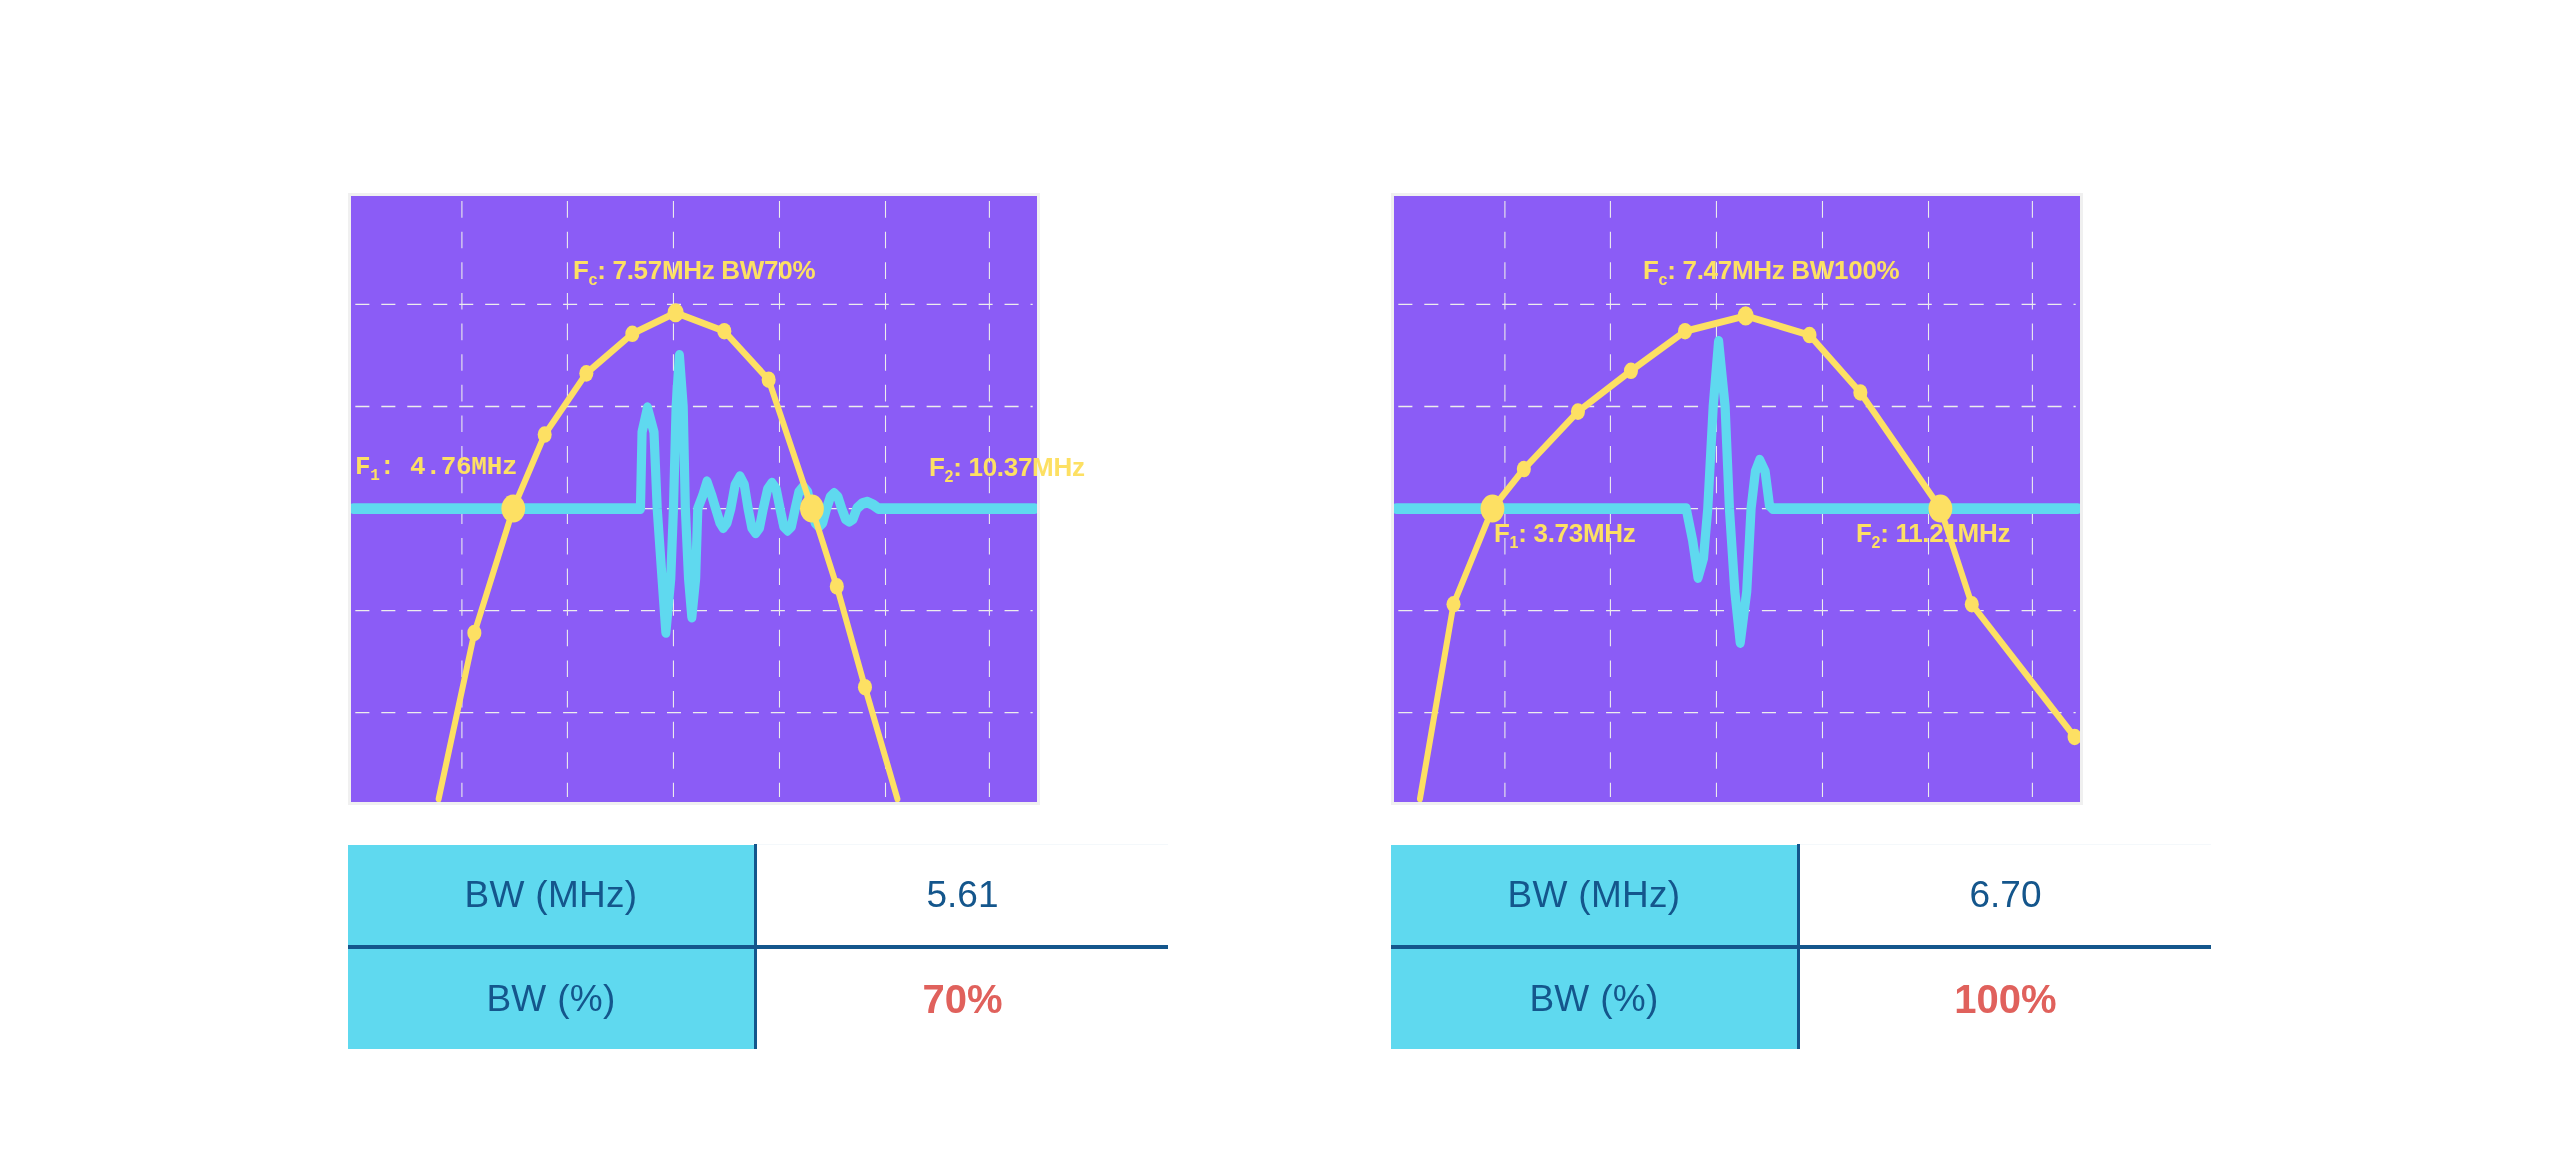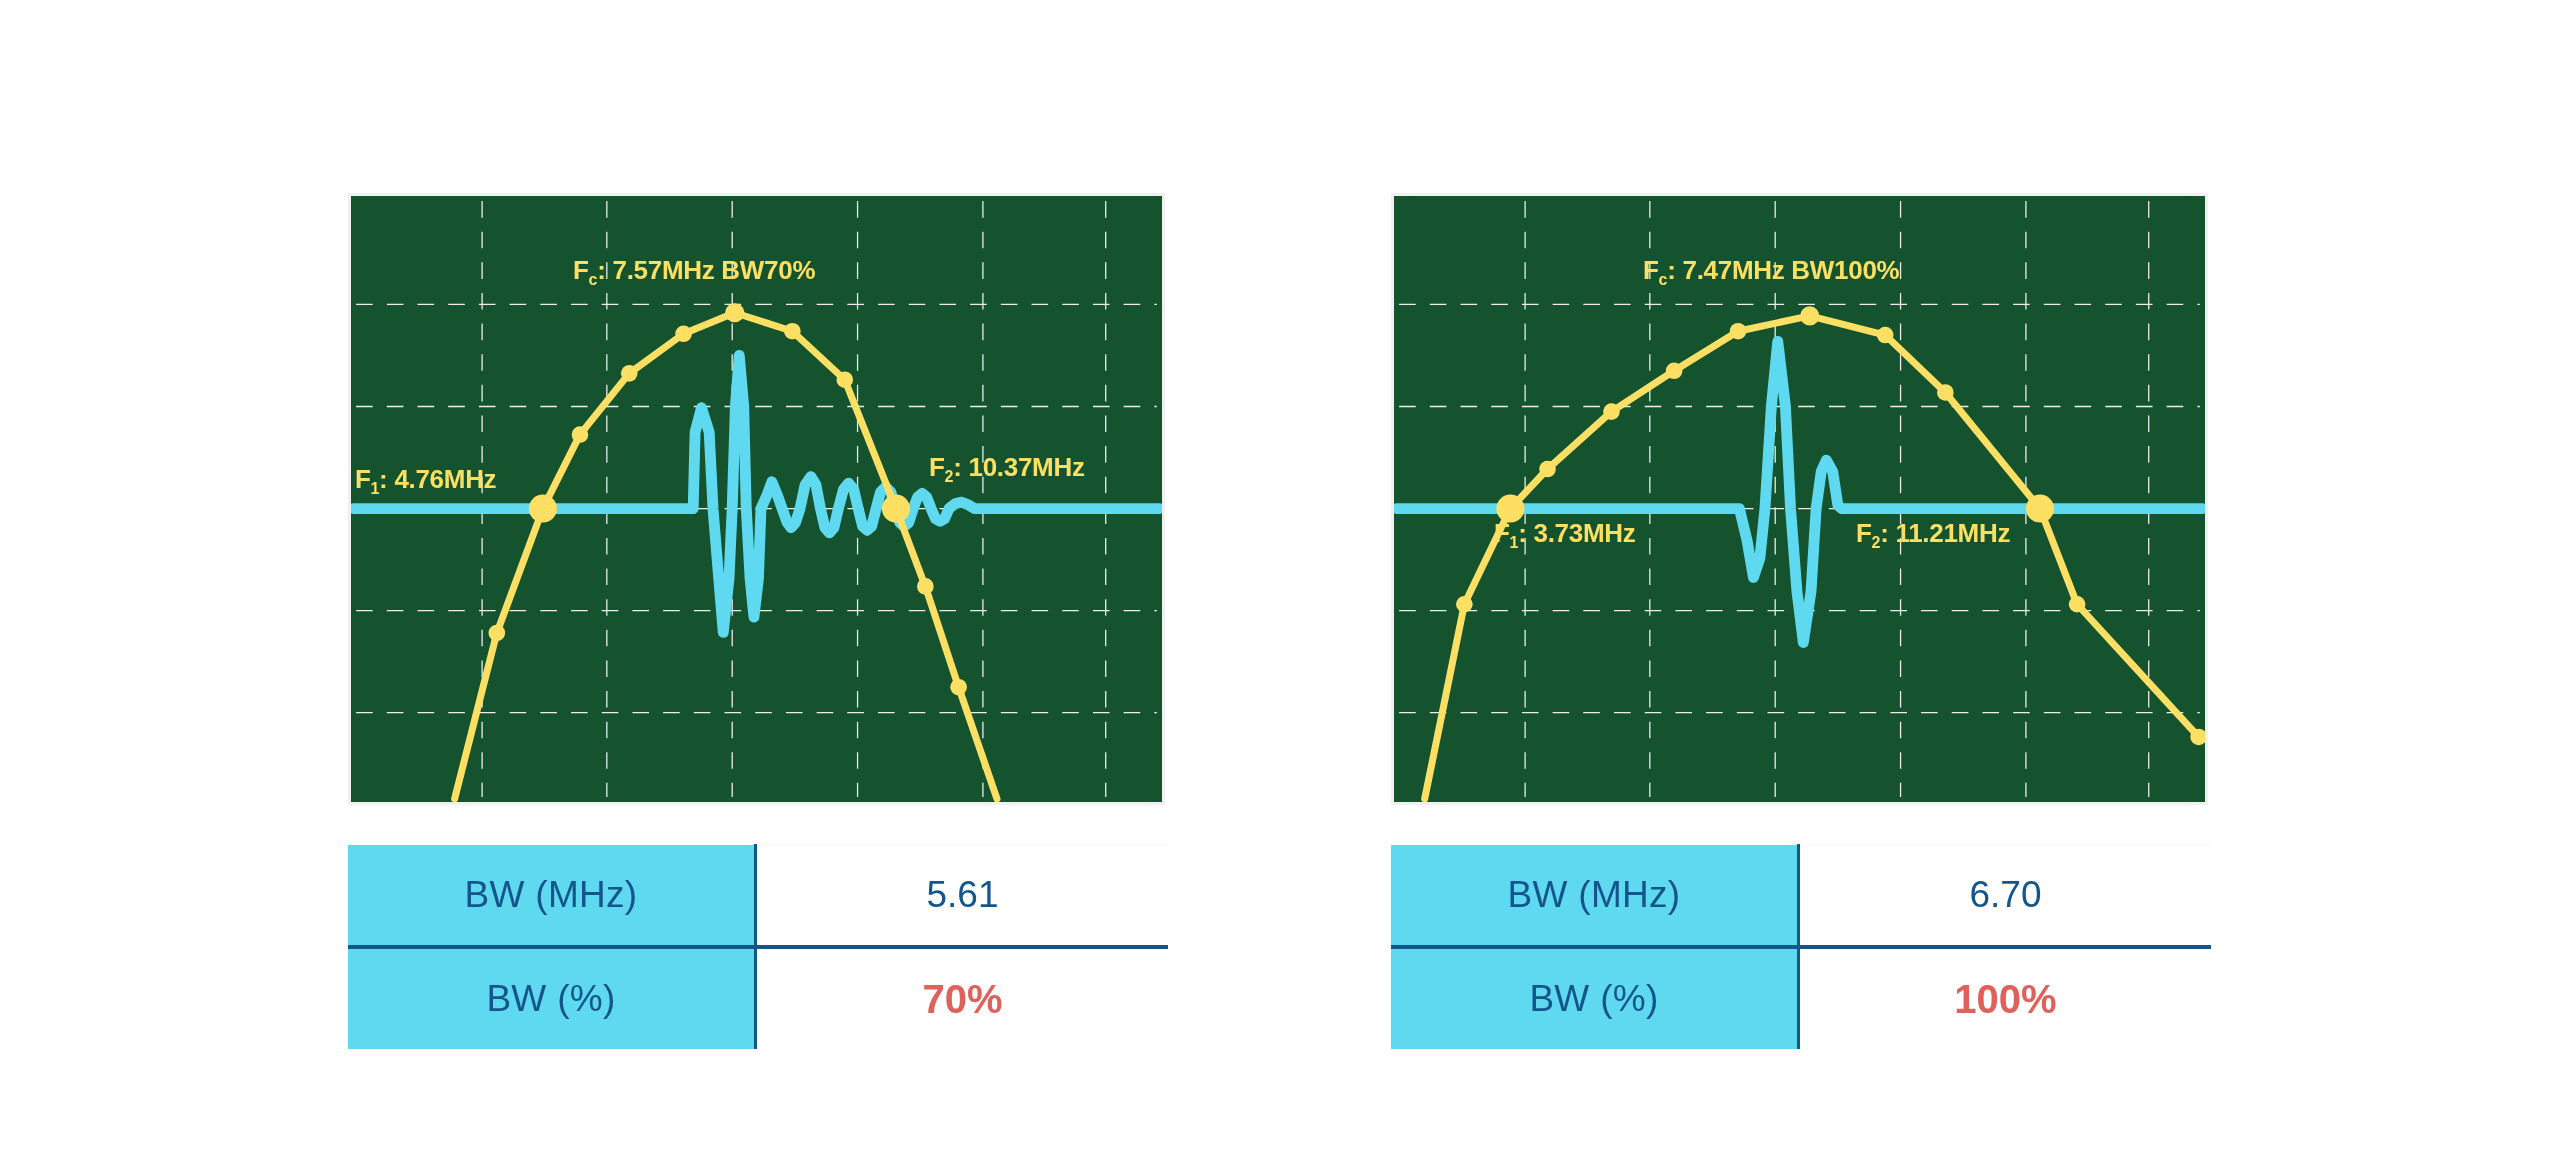--- a/index.html
+++ b/index.html
@@ -24,23 +24,23 @@
   .panel {
     position: absolute;
     width: 824px;
   }
   .panel-left  { left: 348px;  top: 193px; }
   .panel-right { left: 1391px; top: 193px; }
 
   
   .plot-frame {
     position: relative;
-    width: 817px;
+    width: 692px;
     height: 612px;
-    background: #14532d;
+    background: #8b5cf6;
     border: 3.9px solid #f0f0f0;
     box-sizing: border-box;
   }
   .plot-svg {
     position: absolute;
     left: 0; top: 0;
     width: 100%;
     height: 100%;
     display: block;
   }
@@ -161,22 +161,22 @@
           <circle cx="300" cy="490" r="22" fill="#FDE063"></circle>
           <circle cx="852" cy="490" r="22" fill="#FDE063"></circle>
         </g>
       </svg>
 
       <div style="position:absolute; left:222px; top:59px; font-size:26px; font-weight:bold;
                   color:#FDE063; white-space:nowrap; letter-spacing:-0.3px;">
         <span>F</span><sub style="font-size:16px;">c</sub><span>: 7.57MHz BW70%</span>
       </div>
 
-      <div style="position:absolute; left:3.9px; top:268px; font-size:26px; font-weight:bold;
-                  color:#FDE063; white-space:nowrap; letter-spacing:-0.3px;">
+      <div style="position:absolute; left:3.9px; top:256px; font-size:26px; font-weight:bold;
+                  color:#FDE063; white-space:nowrap; letter-spacing:-0.3px;font-family:Liberation Mono, monospace;">
         <span>F</span><sub style="font-size:16px;">1</sub><span>: 4.76MHz</span>
       </div>
 
       <div style="position:absolute; left:578px; top:256px; font-size:26px; font-weight:bold;
                   color:#FDE063; white-space:nowrap; letter-spacing:-0.3px;">
         <span>F</span><sub style="font-size:16px;">2</sub><span>: 10.37MHz</span>
       </div>
     </div>
 
     <table class="bw-table">

